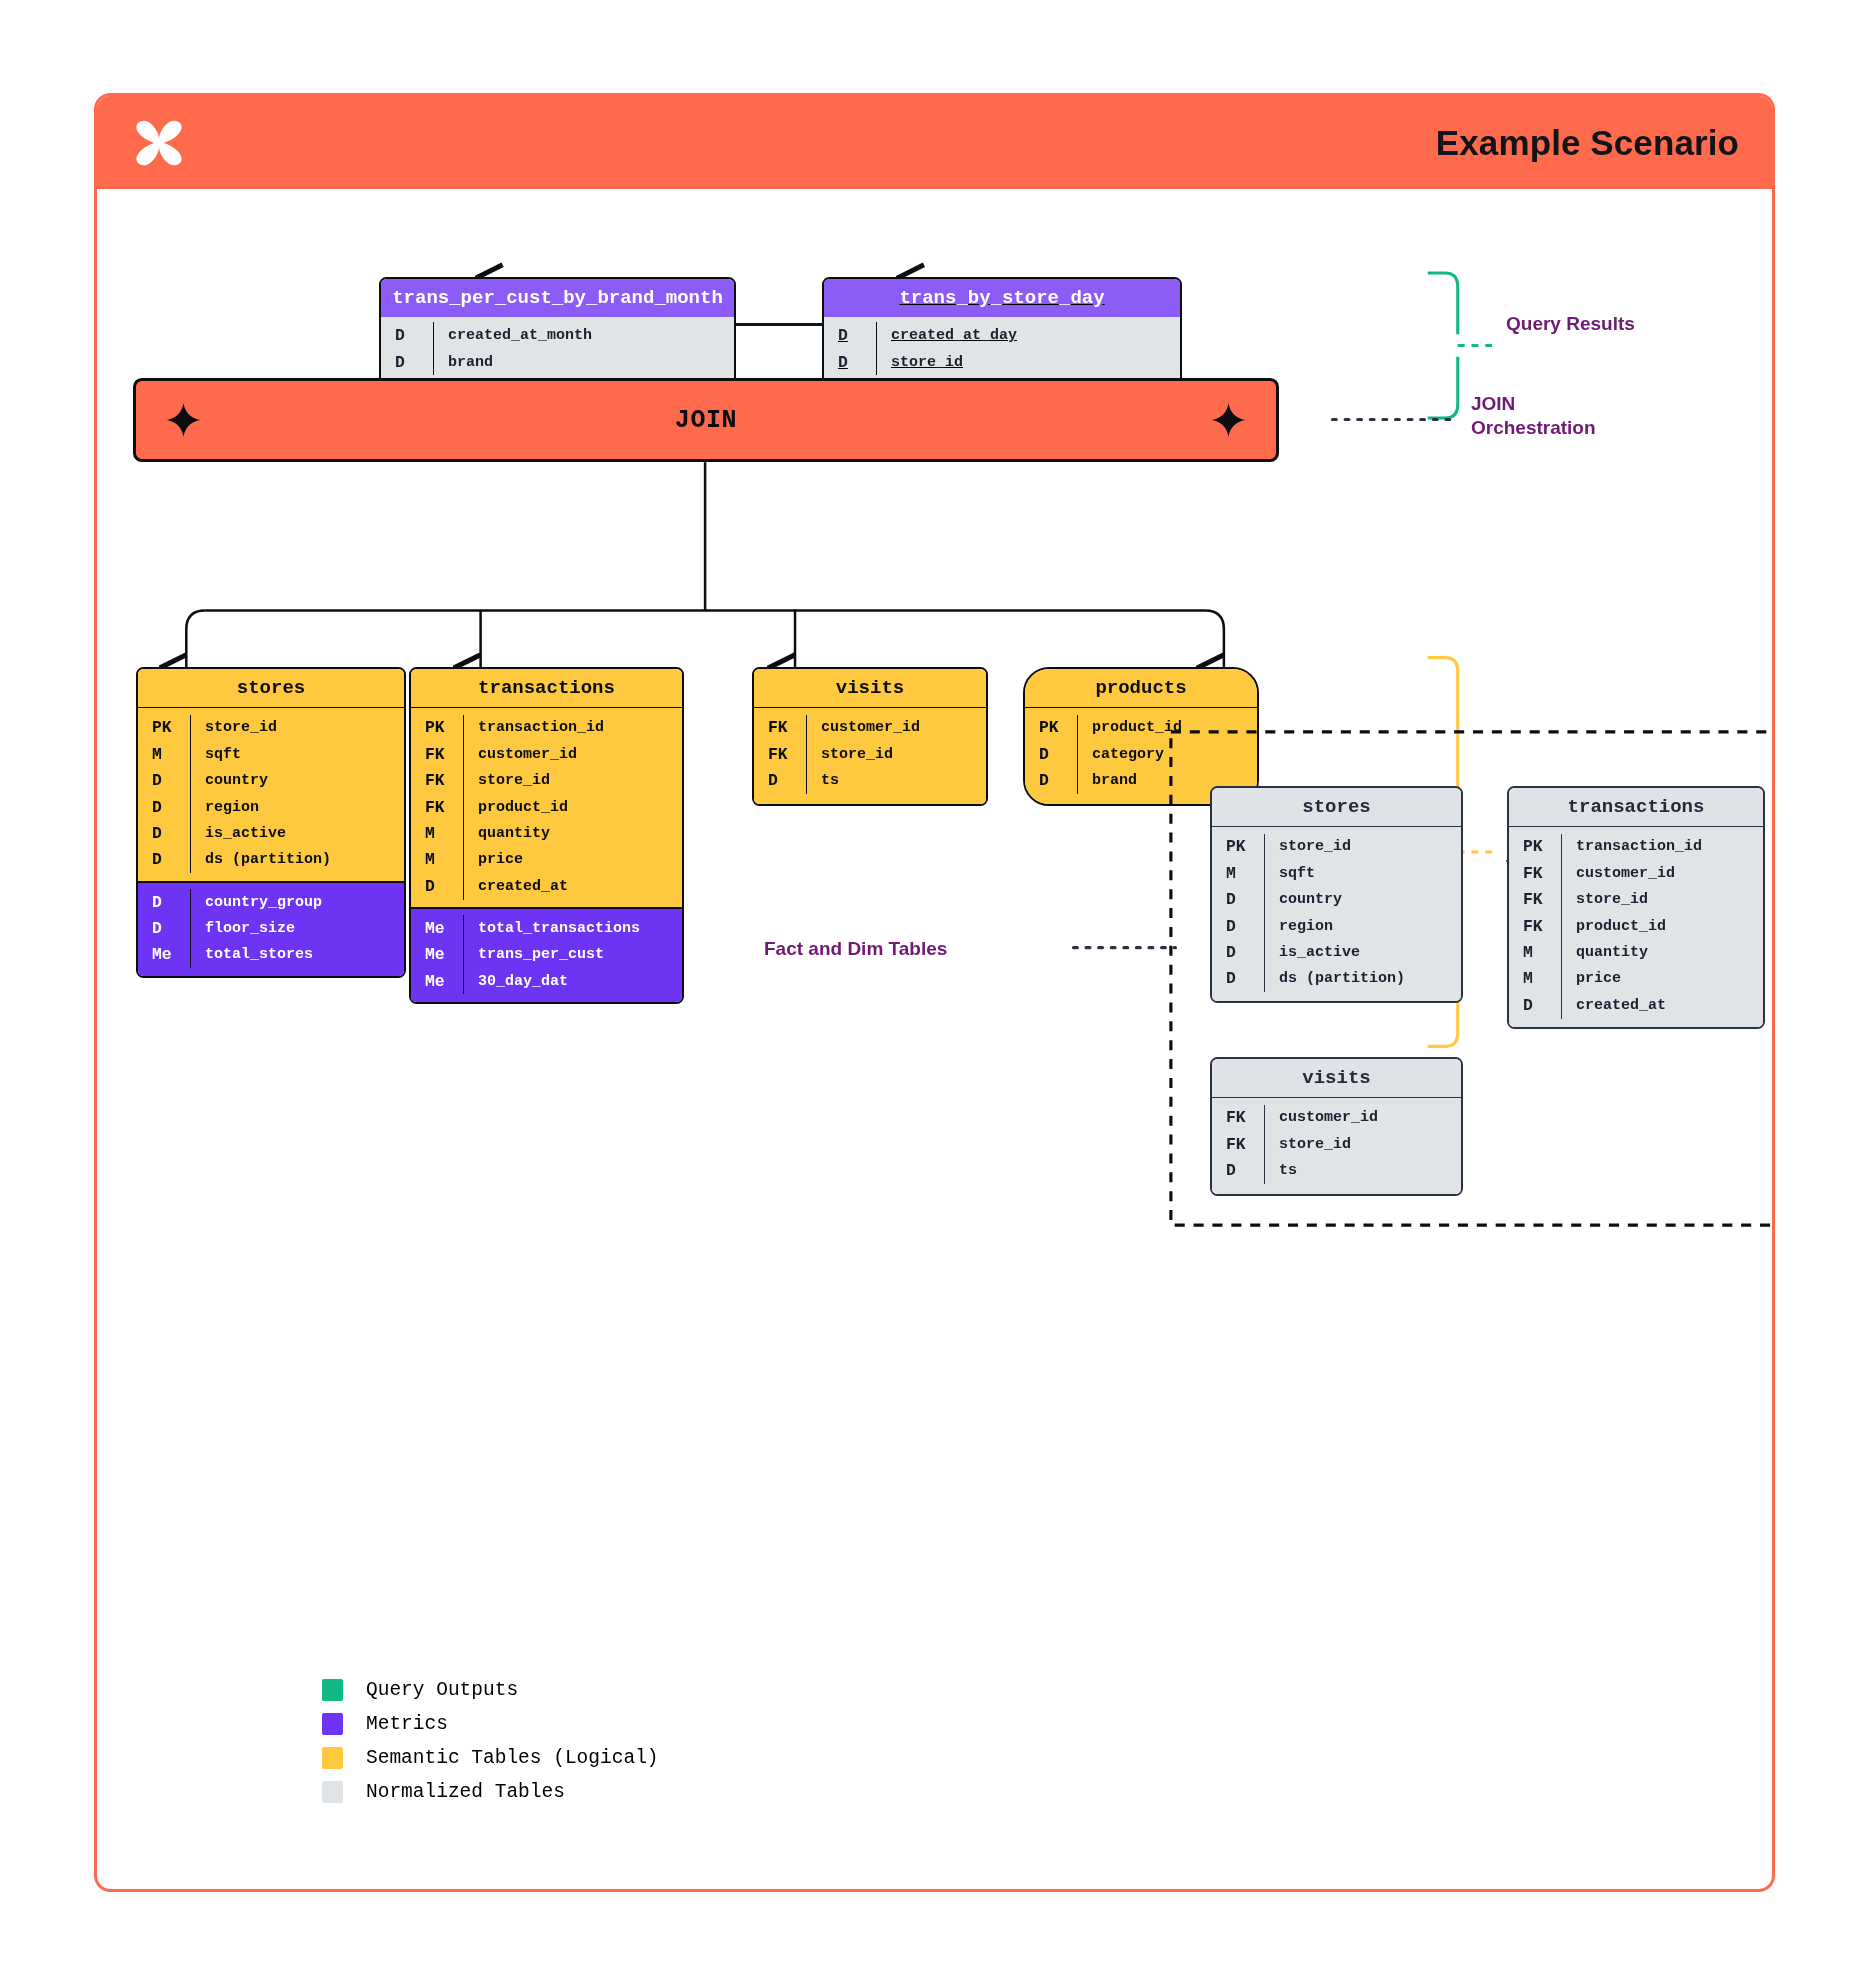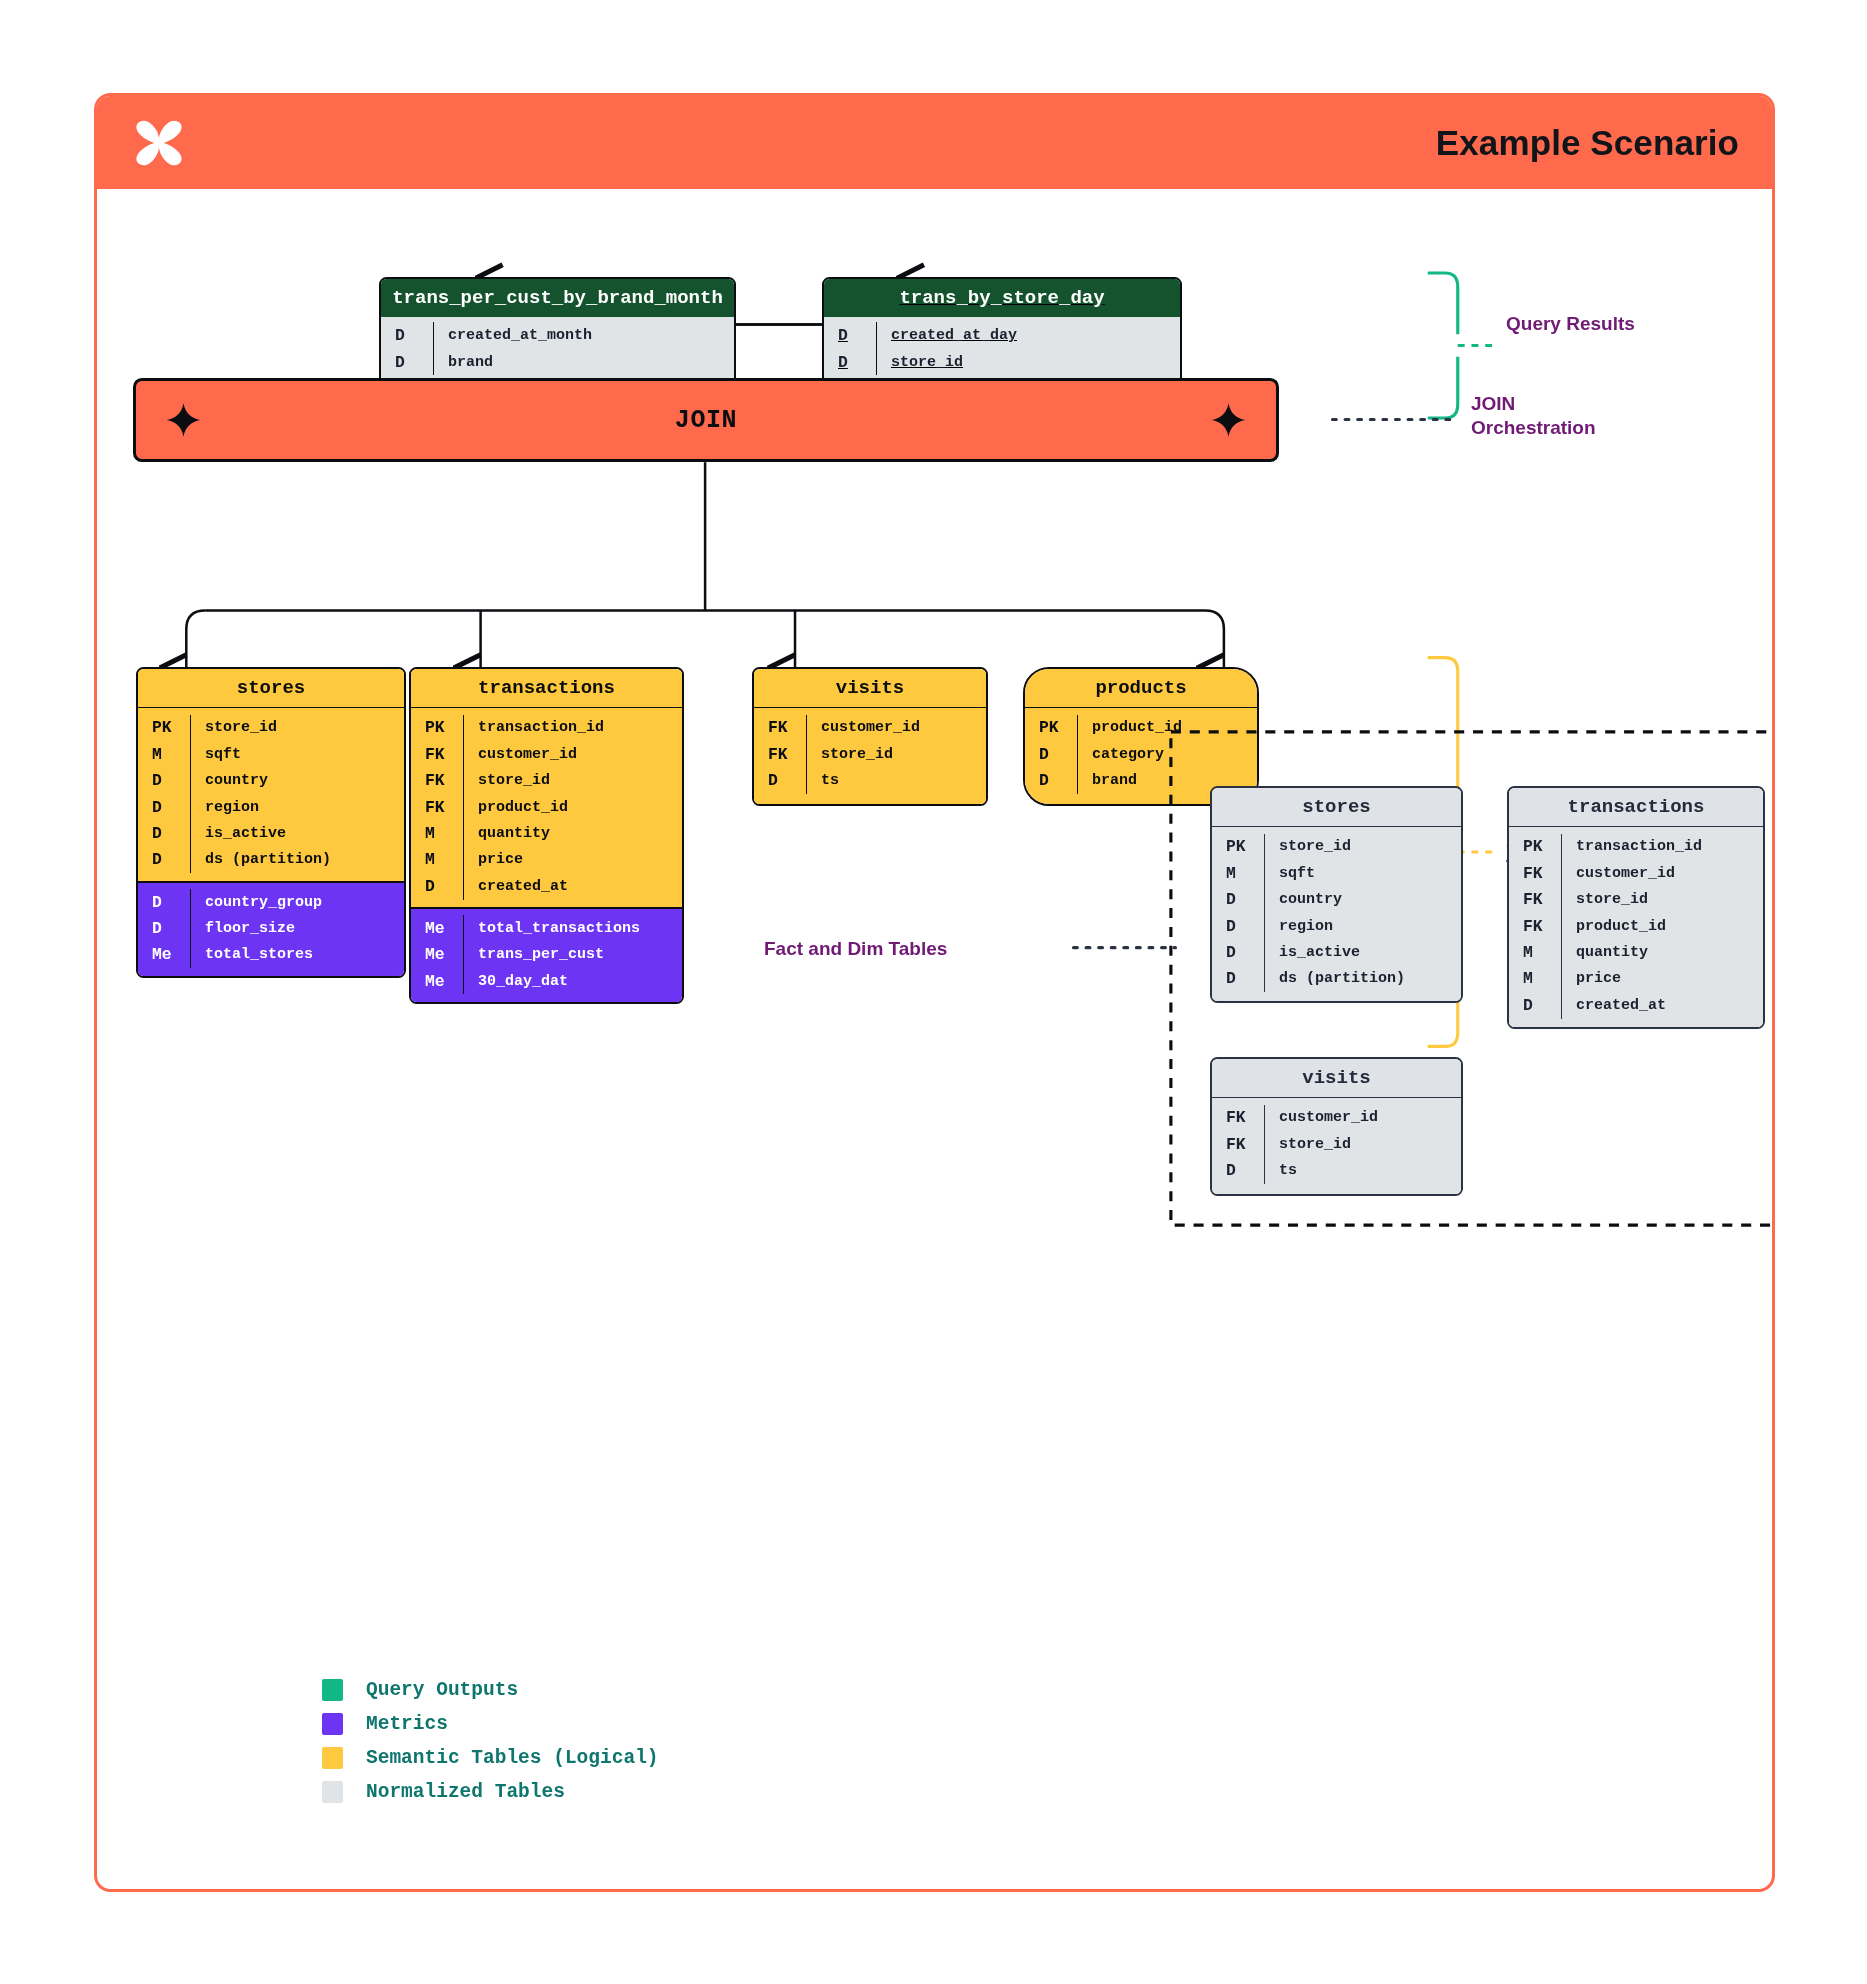--- a/index.html
+++ b/index.html
@@ -54,21 +54,21 @@
   }
   .erow{ display:flex; align-items:center; min-height:26.4px; }
   .erow .k{
     width:52px; flex:0 0 52px; text-align:left; padding-left:14px;
     font-size:16.4px; font-weight:700;
   }
   .erow .v{ font-size:15px; font-weight:700; padding-left:14px; }
   .sect{ border-top:2.5px solid #0b0d10; }
 
   
-  .hd-green{ background:#14532d; color:#ffffff; }
+  .hd-green{ background:#8b5cf6; color:#ffffff; }
   .body-grey{ background:#e0e4e7; color:#1a2230; }
   .body-purple{ background:#6d34f3; color:#ffffff; }
   .body-amber{ background:#ffc93f; color:#0b0d10; }
   .hd-amber{ background:#ffc93f; color:#0b0d10; }
   .hd-grey{ background:#dfe3e8; color:#242c3c; }
   .grey-table{ border:2.5px solid #2b3243; }
   .grey-table .sep{ border-top:1.9px solid #2b3243; }
   .amber-sep{ border-top:1.9px solid #0b0d10; }
 
   .erow .k{ position:relative; }
@@ -102,21 +102,21 @@
   #factdim-box{
     position:absolute; left:1072px; top:541px; width:642px; height:258px;
   }
 
   
   #legend{ position:absolute; left:225px; top:1484px; }
   .lg-row{ display:flex; align-items:center; height:34px; }
   .lg-sw{ width:21.4px; height:21.4px; flex:0 0 21.4px; margin-right:22.6px; border-radius:1.9px; }
   .lg-txt{
     font-family:"Liberation Mono", monospace;
-    font-size:19.5px; font-weight:700; color:#0f766e;
+    font-size:19.5px; font-weight:400; color:#000000;
   }
 </style>
 </head>
 <body>
 
 <div id="outer-card">
 
   <div id="card-header">
     <svg id="brand-logo" viewBox="0 0 100 100">
       <path fill="#ffffff" d="M16 14 C26 8 36 14 44 26 C48 32 50 38 50 44 C50 38 52 32 56 26 C64 14 74 8 84 14 C92 19 90 30 80 38 C73 44 65 48 58 50 C65 52 73 56 80 62 C90 70 92 81 84 86 C74 92 64 86 56 74 C52 68 50 62 50 56 C50 62 48 68 44 74 C36 86 26 92 16 86 C8 81 10 70 20 62 C27 56 35 52 42 50 C35 48 27 44 20 38 C10 30 8 19 16 14 Z M50 44 L56 50 L50 56 L44 50 Z"></path>

